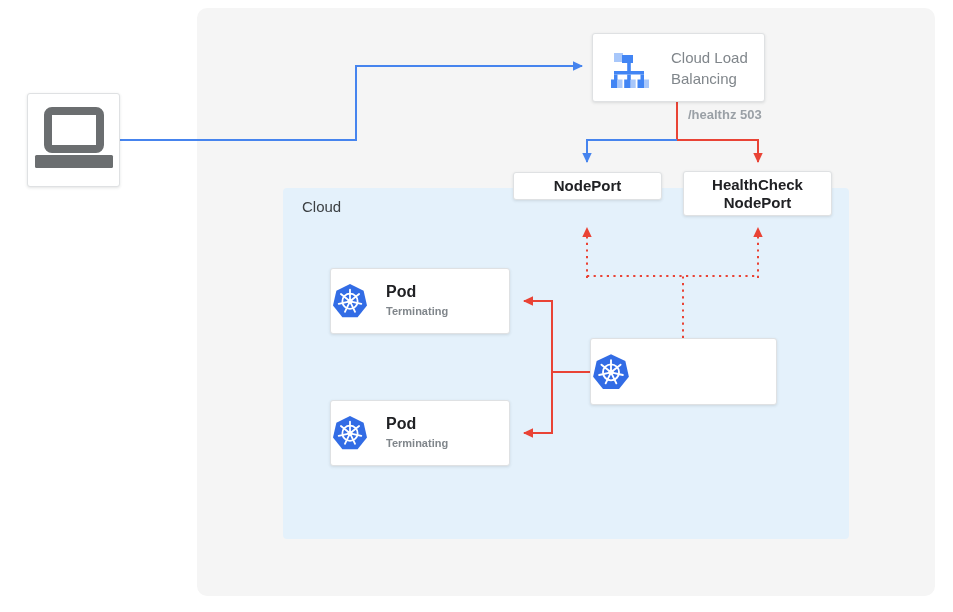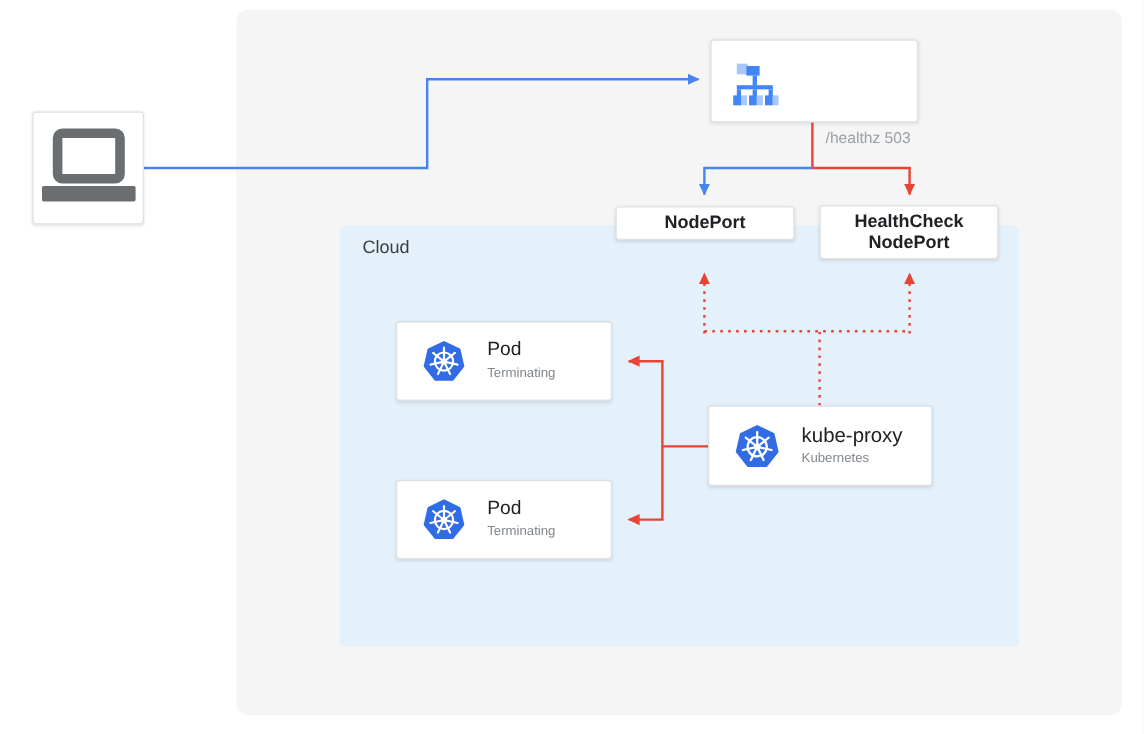--- a/index.html
+++ b/index.html
@@ -31,30 +31,30 @@
     margin-left:22px;font-size:15px;line-height:21px;color:var(--text-gray);
     width:86px;
   }
   .port-card{
     width:149px;height:28px;justify-content:center;text-align:center;
     font-weight:bold;font-size:15px;line-height:18px;color:var(--text-dark);
   }
   .nodeport-card{left:513px;top:172px;}
   .hcport-card{left:683px;top:171px;height:45px;}
   .hcport-card .wrap2{width:110px;}
-  .entity-card{padding-left:20px;}
+  .entity-card{font-weight:bold;}
   .pod1-card{left:330px;top:268px;width:180px;height:66px;}
   .pod2-card{left:330px;top:400px;width:180px;height:66px;}
   .kproxy-card{left:590px;top:338px;width:187px;height:67px;}
   .entity-text{margin-left:17px;}
   .entity-title{font-size:16px;color:var(--text-dark);line-height:21px;}
   .entity-sub{font-size:11px;color:var(--text-gray);line-height:19px;}
   .kproxy-card .entity-title{font-size:17px;}
   .healthz-label{
-    left:688px;top:107px;font-size:13px;font-weight:normal;color:var(--label-gray);
+    left:688px;top:107px;font-size:13px;font-weight:bold;color:var(--label-gray);
   }
   svg.overlay{position:absolute;left:0;top:0;pointer-events:none;}
   .e{fill:none;stroke-width:2px;}
   .e.blue{stroke:var(--blue-flow);}
   .e.red{stroke:var(--red-flow);}
   .e.dot{stroke-dasharray:2.2 4.4;}
   .ah-blue{fill:var(--blue-flow);}
   .ah-red{fill:var(--red-flow);}
   .laptop-stroke{stroke:var(--laptop-gray);}
   .laptop-fill{fill:var(--laptop-gray);}
@@ -107,20 +107,21 @@
     <rect class="lb-b" x="5" y="26.5" width="3.5" height="5.5"></rect>
     <rect class="lb-b" x="18.2" y="26.5" width="3.6" height="5.5"></rect>
     <rect class="lb-b" x="31.5" y="26.5" width="3.5" height="5.5"></rect>
     <rect class="lb-b" x="2" y="31.5" width="6.5" height="8.5"></rect>
     <rect class="lb-l" x="8.5" y="31.5" width="5" height="8.5"></rect>
     <rect class="lb-b" x="15.2" y="31.5" width="6.5" height="8.5"></rect>
     <rect class="lb-l" x="21.7" y="31.5" width="5" height="8.5"></rect>
     <rect class="lb-b" x="28.5" y="31.5" width="6.5" height="8.5"></rect>
     <rect class="lb-l" x="35" y="31.5" width="5" height="8.5"></rect>
   </svg>
+  <div class="clb-label">Cloud Load Balancing</div>
 </div>
 
 <div class="abs healthz-label">/healthz 503</div>
 
 <div class="card port-card nodeport-card">
   <span>NodePort</span>
 </div>
 
 <div class="card port-card hcport-card">
   <span class="wrap2">HealthCheck NodePort</span>
@@ -170,17 +171,13 @@
     <line class="k8s-line" x1="18" y1="18.3" x2="18" y2="7.3"></line>
     <line class="k8s-line" x1="18" y1="18.3" x2="26.6" y2="11.4"></line>
     <line class="k8s-line" x1="18" y1="18.3" x2="28.7" y2="20.7"></line>
     <line class="k8s-line" x1="18" y1="18.3" x2="22.8" y2="28.2"></line>
     <line class="k8s-line" x1="18" y1="18.3" x2="13.2" y2="28.2"></line>
     <line class="k8s-line" x1="18" y1="18.3" x2="7.3" y2="20.7"></line>
     <line class="k8s-line" x1="18" y1="18.3" x2="9.4" y2="11.4"></line>
     <circle class="k8s-line" cx="18" cy="18.3" r="7.2"></circle>
     <circle class="k8s-hub" cx="18" cy="18.3" r="2.5"></circle>
   </svg>
-  <div class="entity-text">
-    <div class="entity-title">kube-proxy</div>
-    <div class="entity-sub">Kubernetes</div>
-  </div>
 </div>
 
 </body></html>

